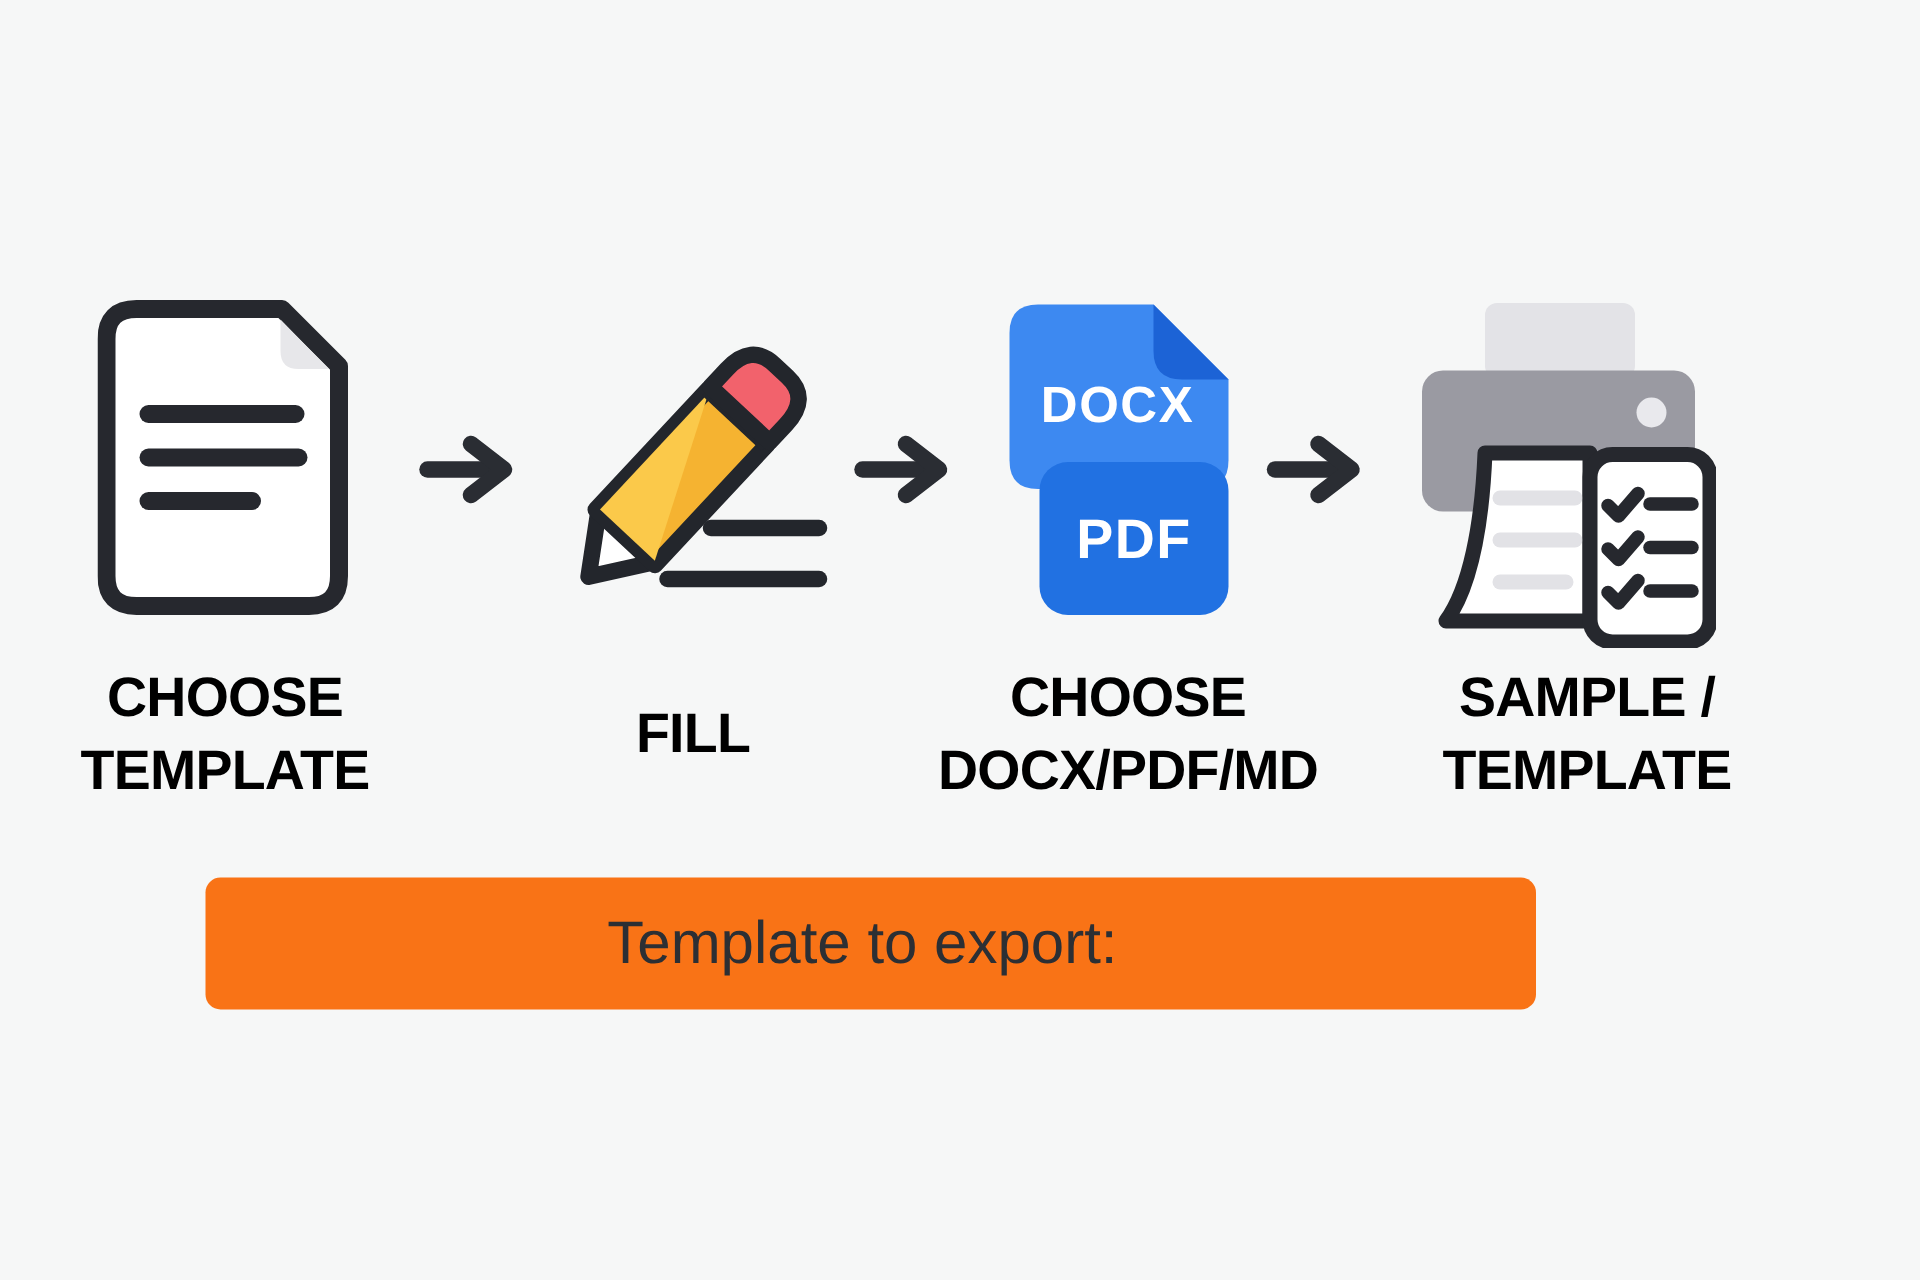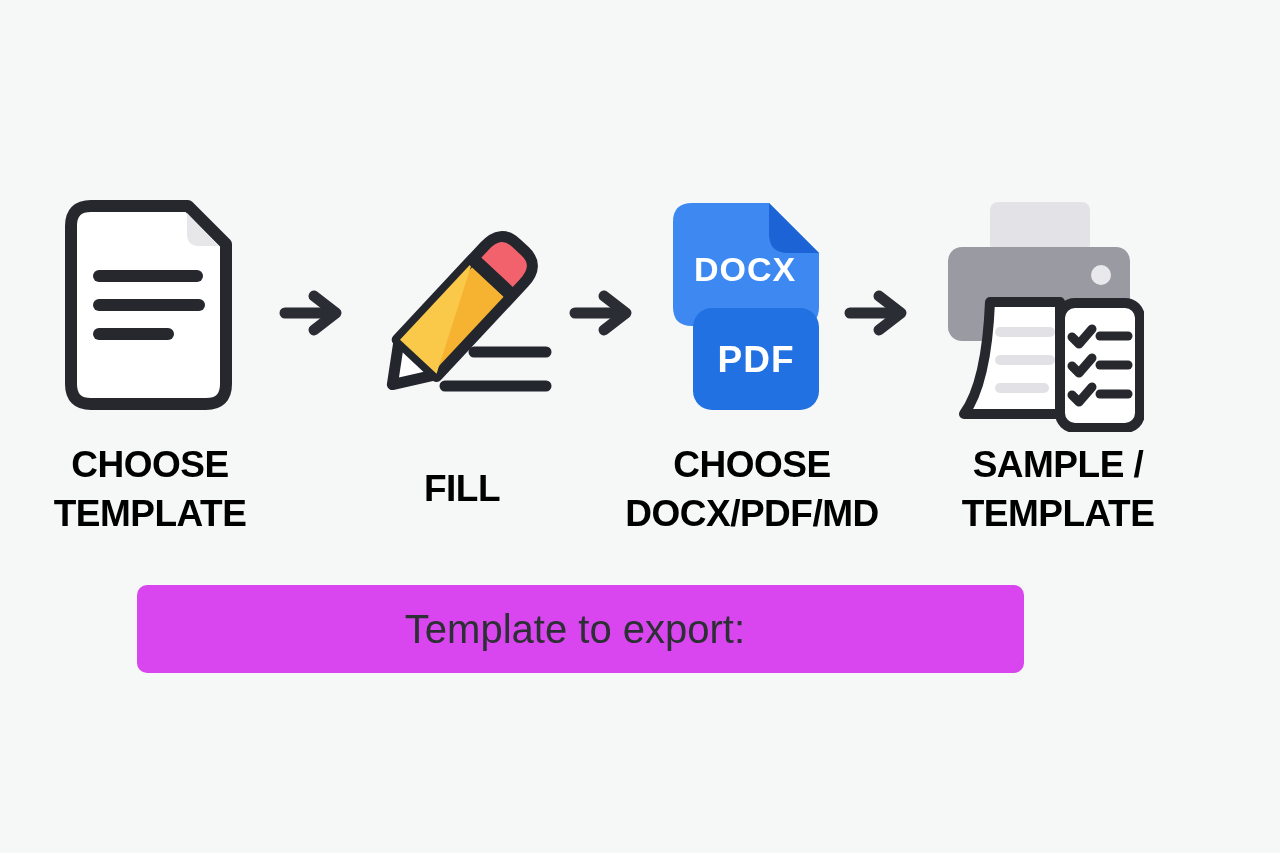--- a/index.html
+++ b/index.html
@@ -21,21 +21,21 @@
     font-size:37px;
     line-height:49px;
     letter-spacing:-0.5px;
     color:#000000;
   }
   .arrow-box{position:absolute;width:70px;height:60px;}
   .caption-bar{
     position:absolute;
     left:137px;top:585px;
     width:887px;height:88px;
-    background:#d946ef;
+    background:#f97316;
     border-radius:10px;
     display:flex;
     align-items:center;
     justify-content:center;
     font-size:40px;
     color:#26292e;
     white-space:pre;
   }
   .caption-prefix{font-weight:400;color:#2c2f34;}
   .caption-bold{font-weight:700;color:#15181c;}

